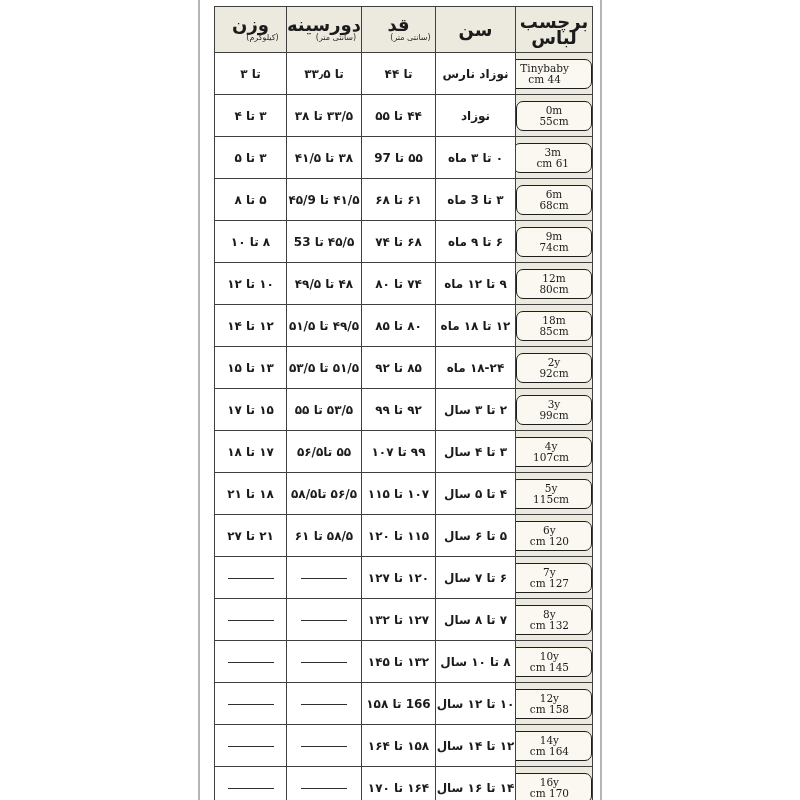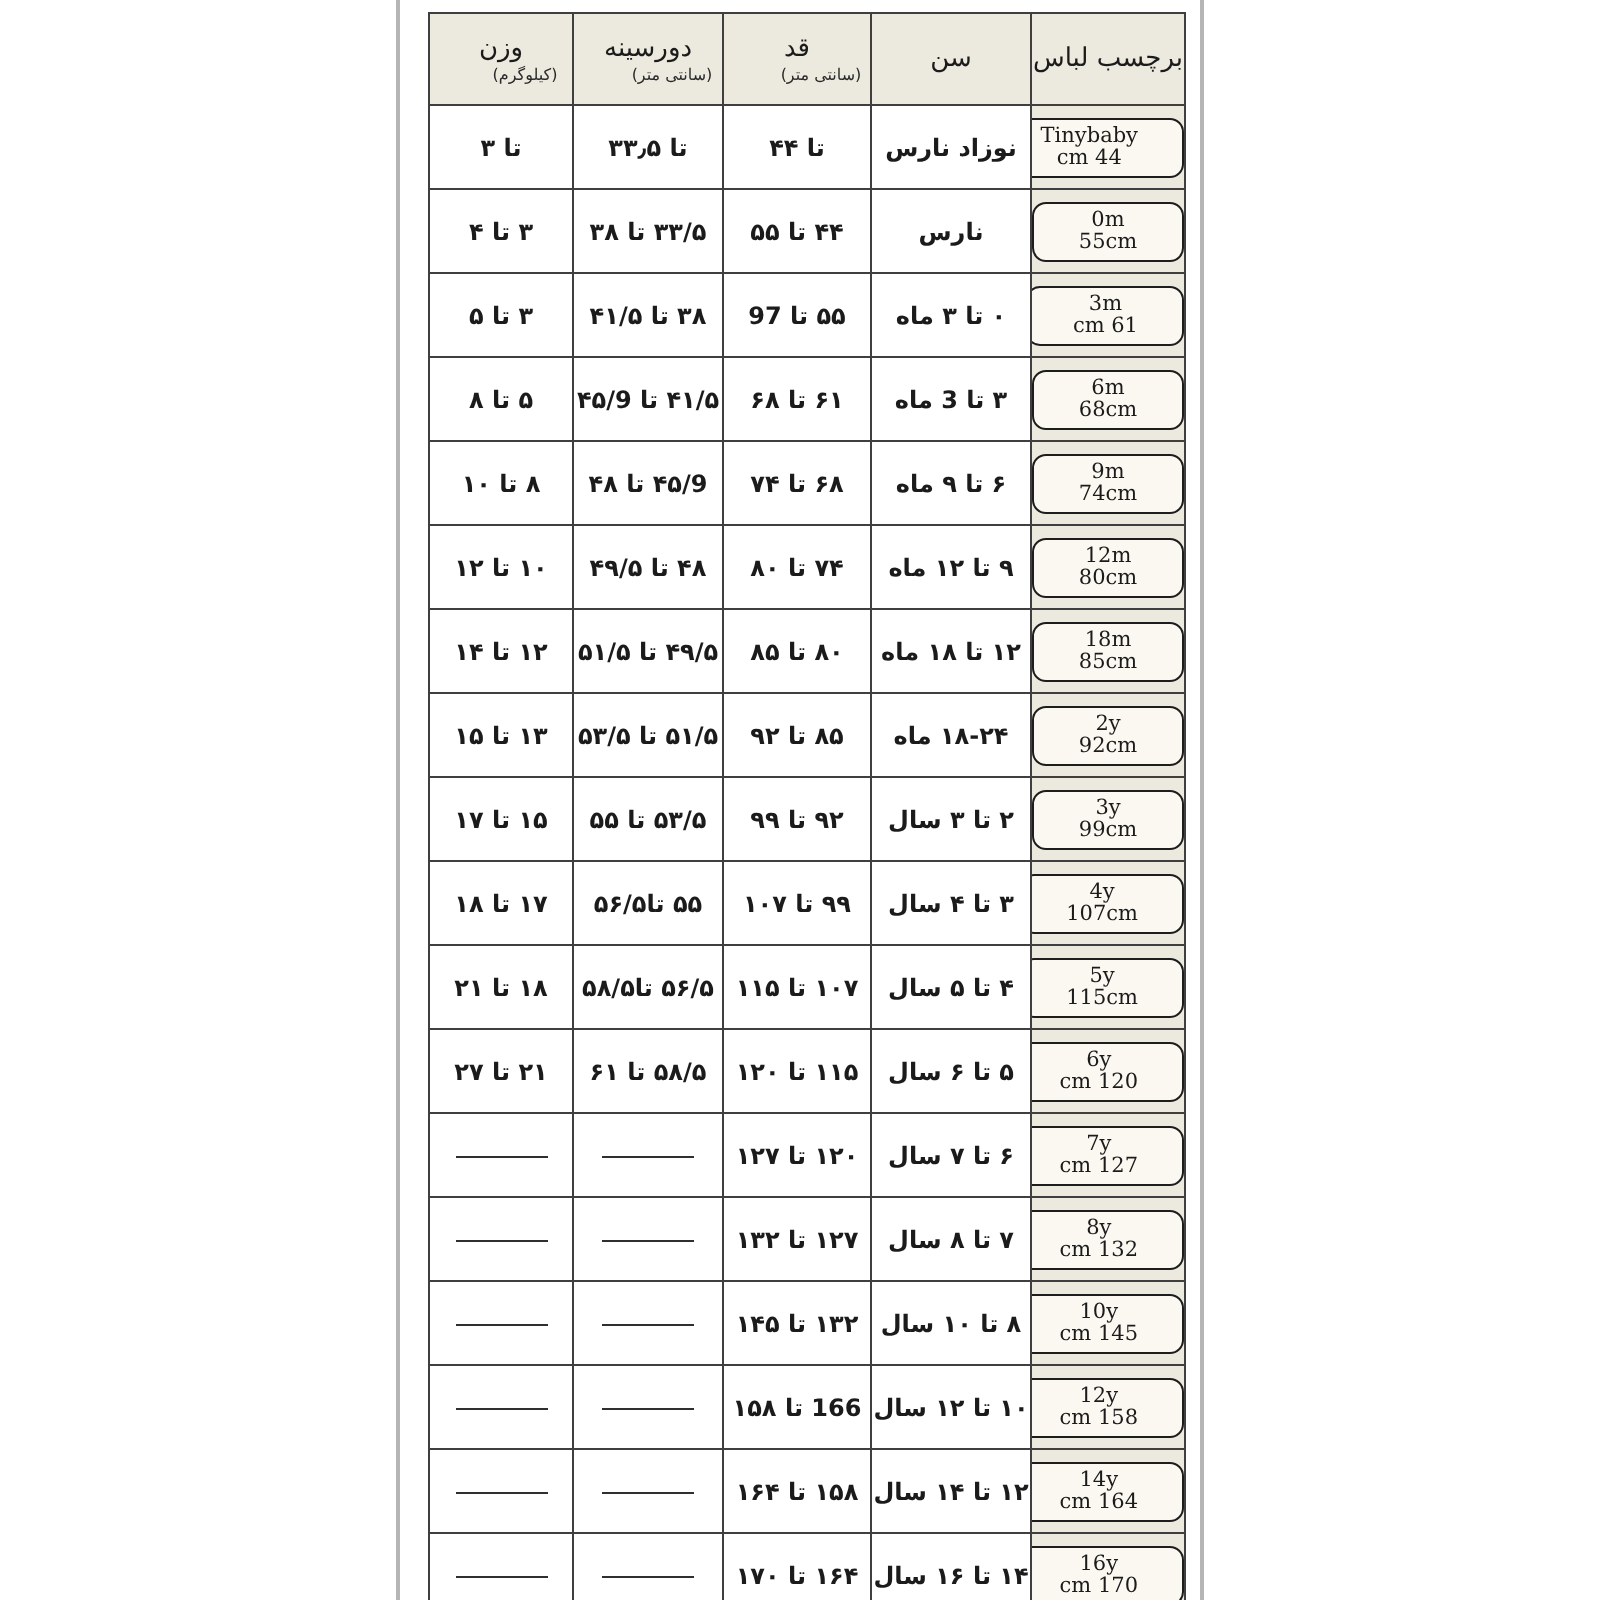--- a/index.html
+++ b/index.html
@@ -11,21 +11,21 @@
   .frame-line.left{left:198px;}
   .frame-line.right{left:600px;}
 
   table.size-table{position:absolute;left:214px;top:6px;width:378px;
                    border-collapse:collapse;table-layout:fixed;direction:rtl;}
   .size-table th,.size-table td{border:1px solid #3f3f3f;text-align:center;vertical-align:middle;
                                 padding:0;color:#1b1b1b;overflow:hidden;}
   .size-table th{background:#eceadf;height:45px;}
   .size-table td{height:41px;background:#ffffff;font-size:12px;font-weight:bold;}
   .size-table td.label-cell{background:#eceadf;}
-  .hdr-title{font-size:13px;font-weight:normal;line-height:16px;}
+  .hdr-title{font-size:18px;font-weight:bold;line-height:16px;}
   .hdr-sub{font-size:8px;font-weight:normal;line-height:10px;color:#2a2a2a;padding-left:24px;}
 
   .badge{display:inline-block;border:1.6px solid #1d1d1d;border-radius:7px;background:#faf8f0;
          font-family:"DejaVu Serif", serif;font-weight:normal;font-size:10.5px;line-height:11px;
          padding:3px 22px;min-width:30px;margin-left:45px;}
   .badge-line{display:block;white-space:nowrap;}
 
   .dash{display:inline-block;width:46px;height:0;border-top:1.4px solid #2f2f2f;vertical-align:middle;}
 </style>
 </head>
@@ -68,21 +68,21 @@
     <tbody id="table-body">
         <tr>
           <td class="label-cell"><span class="badge"><span class="badge-line">Tinybaby</span><span class="badge-line">44 cm</span></span></td>
           <td>نوزاد نارس</td>
           <td>تا ۴۴</td>
           <td>تا ۳۳٫۵</td>
           <td>تا ۳</td>
         </tr>
         <tr>
           <td class="label-cell"><span class="badge"><span class="badge-line">0m</span><span class="badge-line">55cm</span></span></td>
-          <td>نارس</td>
+          <td>نوزاد</td>
           <td>۴۴ تا ۵۵</td>
           <td>۳۳/۵ تا ۳۸</td>
           <td>۳ تا ۴</td>
         </tr>
         <tr>
           <td class="label-cell"><span class="badge"><span class="badge-line">3m</span><span class="badge-line">61 cm</span></span></td>
           <td>۰ تا ۳ ماه</td>
           <td>۵۵ تا 97</td>
           <td>۳۸ تا ۴۱/۵</td>
           <td>۳ تا ۵</td>
@@ -91,21 +91,21 @@
           <td class="label-cell"><span class="badge"><span class="badge-line">6m</span><span class="badge-line">68cm</span></span></td>
           <td>۳ تا 3 ماه</td>
           <td>۶۱ تا ۶۸</td>
           <td>۴۱/۵ تا ۴۵/9</td>
           <td>۵ تا ۸</td>
         </tr>
         <tr>
           <td class="label-cell"><span class="badge"><span class="badge-line">9m</span><span class="badge-line">74cm</span></span></td>
           <td>۶ تا ۹ ماه</td>
           <td>۶۸ تا ۷۴</td>
-          <td>۴۵/9 تا ۴۸</td>
+          <td>۴۵/۵ تا 53</td>
           <td>۸ تا ۱۰</td>
         </tr>
         <tr>
           <td class="label-cell"><span class="badge"><span class="badge-line">12m</span><span class="badge-line">80cm</span></span></td>
           <td>۹ تا ۱۲ ماه</td>
           <td>۷۴ تا ۸۰</td>
           <td>۴۸ تا ۴۹/۵</td>
           <td>۱۰ تا ۱۲</td>
         </tr>
         <tr>

